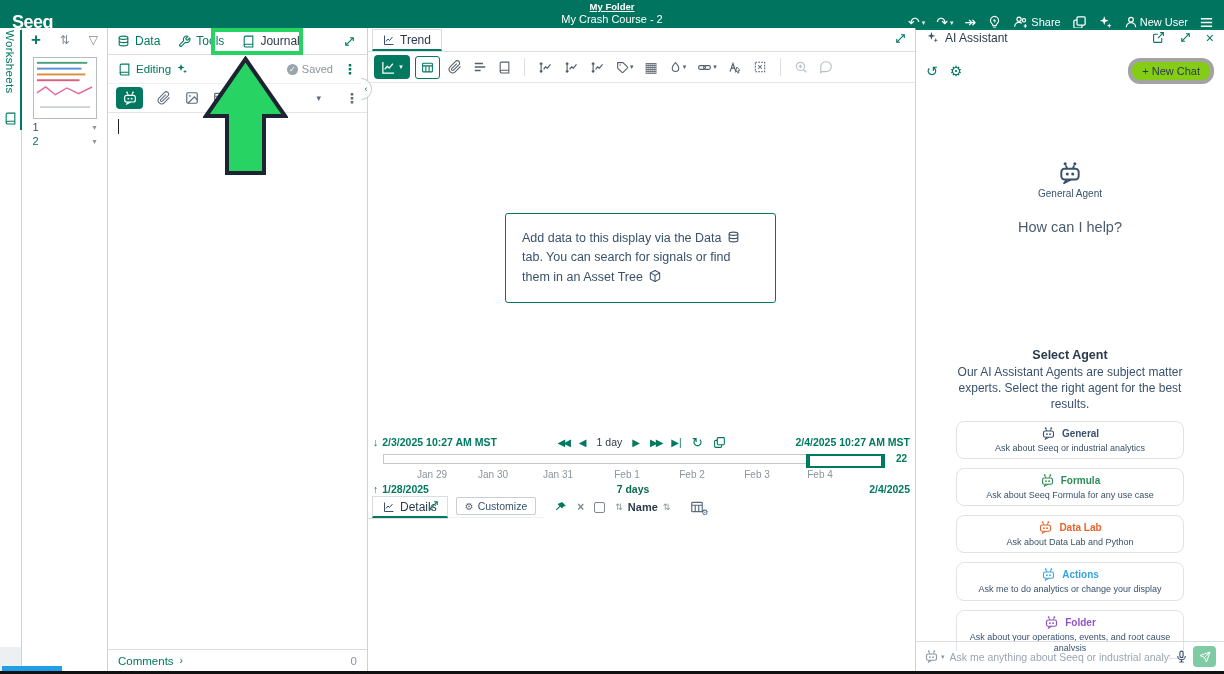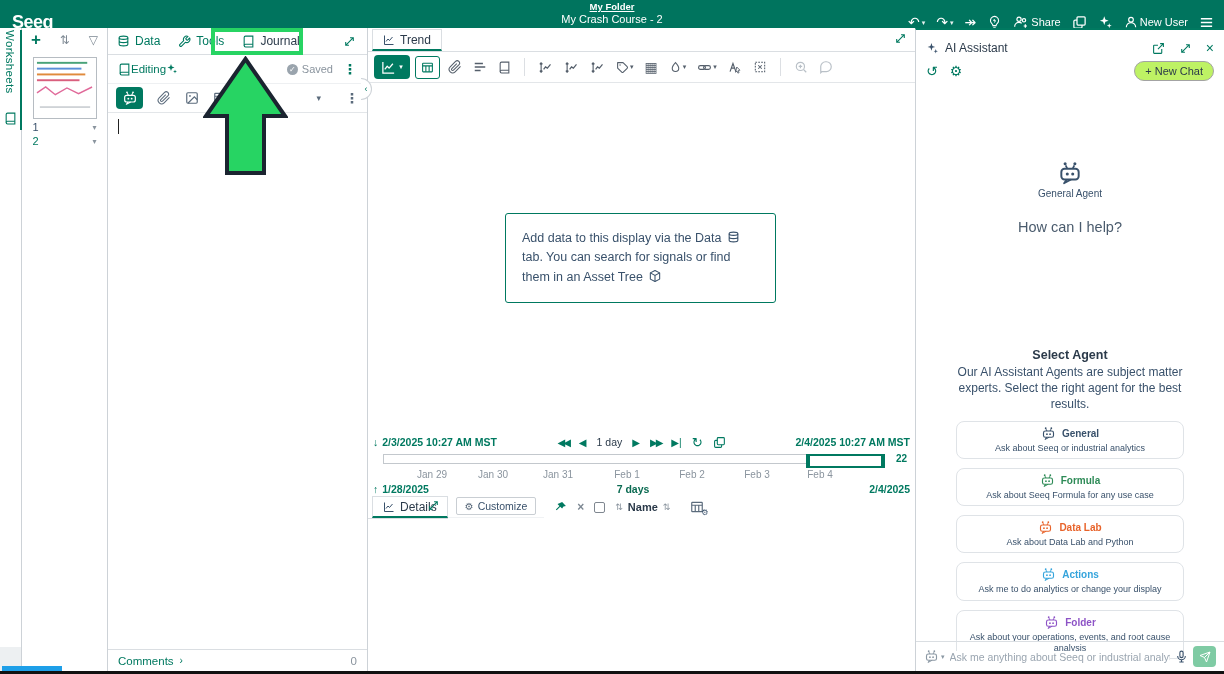--- a/index.html
+++ b/index.html
@@ -39,21 +39,21 @@
   .cap-caret{color:#8a949e;font-size:8px;cursor:pointer}
 
   
   .jpanel{position:absolute;left:108px;top:28px;width:260px;bottom:3px;background:#fff;border-right:1px solid #cdd2d7;
           display:grid;grid-template-rows:27px 29px 29px 1fr 22px}
   .jtabs{display:flex;align-items:center;gap:18px;padding:0 9px;border-bottom:1px solid #dadee2}
   .jtab{display:inline-flex;align-items:center;gap:5px;font-size:12px;color:#007960;cursor:pointer}
   .jtab.active{color:#2b3a4a}
   .jtabs .spacer{flex:1}
   .jrow2{display:flex;align-items:center;padding:0 10px;border-bottom:1px solid #eef0f2}
-  .jedit{display:inline-flex;align-items:center;color:#007960;font-size:11.5px;cursor:pointer}
+  .jedit{display:inline-flex;align-items:center;gap:5px;color:#007960;font-size:11.5px;cursor:pointer}
   .jrow2 .spacer,.jrow3 .spacer{flex:1}
   .saved{display:inline-flex;align-items:center;gap:4px;color:#8a949e;font-size:11px}
   .chk-circle{width:11px;height:11px;border-radius:50%;background:#9aa4ad;color:#fff;font-size:8px;line-height:11px;text-align:center;display:inline-block}
   .kebab{color:#007960;font-size:14px;cursor:pointer;margin-left:10px;font-weight:bold}
   .jrow3{display:flex;align-items:center;gap:14px;padding:0 8px;border-bottom:1px solid #e3e6e9}
   .ai-btn{width:27px;height:22px;border-radius:4px;background:#007960;display:inline-flex;align-items:center;justify-content:center;cursor:pointer}
   .jico{color:#5b6b7c;cursor:pointer;display:inline-flex}
   .jeditor{position:relative;background:#fff}
   .caret-bar{position:absolute;left:10px;top:6px;width:1px;height:15px;background:#222}
   .jcomments{display:flex;align-items:center;padding:0 10px;border-top:1px solid #dadee2;color:#007960;font-size:11.5px;cursor:pointer}
@@ -108,28 +108,28 @@
   .d-x{color:#7d8893;font-size:12px;font-weight:bold;cursor:pointer}
   .d-chk{width:11px;height:11px;border:1.5px solid #7f8790;border-radius:2px;cursor:pointer}
   .sortg{color:#8a949e;font-size:9px;cursor:pointer}
   .d-name{font-weight:bold;font-size:11px;color:#2b3a4a}
   .d-head .spacer{flex:1}
   .tblgear{position:relative;color:#5b6b7c;cursor:pointer}
   .tblgear .mini{position:absolute;right:-4px;bottom:-3px;font-size:8px;color:#39516b}
 
   
   .apanel{position:absolute;left:915px;top:28px;right:0;bottom:3px;background:#fff;border-left:1px solid #cdd2d7;border-top:2px solid #007960}
-  .a-head{height:26px;display:flex;align-items:flex-end;padding:1px 10px;gap:6px}
+  .a-head{height:26px;display:flex;align-items:flex-start;padding:1px 10px;gap:6px}
   .a-title{font-size:12px;color:#2b3a4a}
   .a-head .spacer{flex:1}
   .a-hic{color:#007960;cursor:pointer;display:inline-flex;margin-left:8px;font-size:14px;line-height:1}
   .a-sub{height:30px;display:flex;align-items:center;padding:0 10px;gap:12px}
   .a-sic{color:#007960;font-size:14px;cursor:pointer;display:inline-flex}
   .a-sub .spacer{flex:1}
-  .newchat{border:1px solid #a3a3a3;border-radius:12px;background:#bef264;padding:3px 10px;font-size:11px;color:#2b3a4a;cursor:pointer}
+  .newchat{border:4px solid #a3a3a3;border-radius:12px;background:#84cc16;padding:3px 10px;font-size:11px;color:#2b3a4a;cursor:pointer}
   .hero{position:absolute;left:0;right:0;top:130px;text-align:center;color:#39516b}
   .hero-label{font-size:10px;margin-top:2px}
   .hero-greet{font-size:14.5px;color:#4a5b6d;margin-top:20px}
   .selsec{position:absolute;left:0;right:0;top:318px;text-align:center}
   .sel-h{font-size:12.5px;font-weight:bold;color:#2b3a4a}
   .sel-d{font-size:12px;color:#39516b;margin:2px 26px 8px;line-height:1.35}
   .agentcard{width:228px;margin:0 auto 9px;border:1px solid #dfe3e7;border-radius:8px;background:#fff;padding:4px 5px;cursor:pointer}
   .ag-top{display:flex;align-items:center;justify-content:center;gap:6px;font-size:10px;font-weight:bold}
   .ag-desc{font-size:9px;color:#39516b;margin-top:2px;line-height:1.25}
   .c-general{color:#39516b}.c-formula{color:#2e8b57}.c-datalab{color:#e8632a}.c-actions{color:#35a4dc}.c-vantage{color:#8d53c6}

